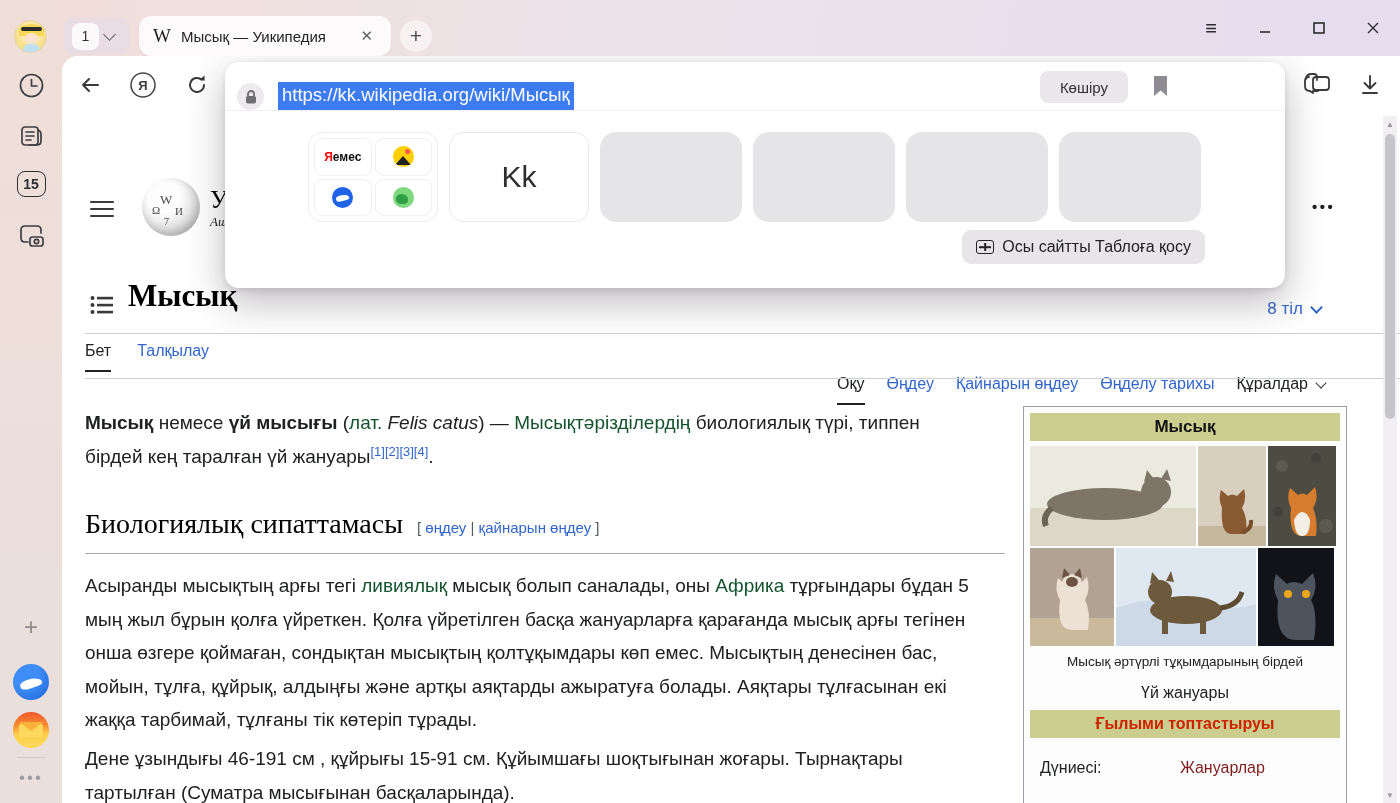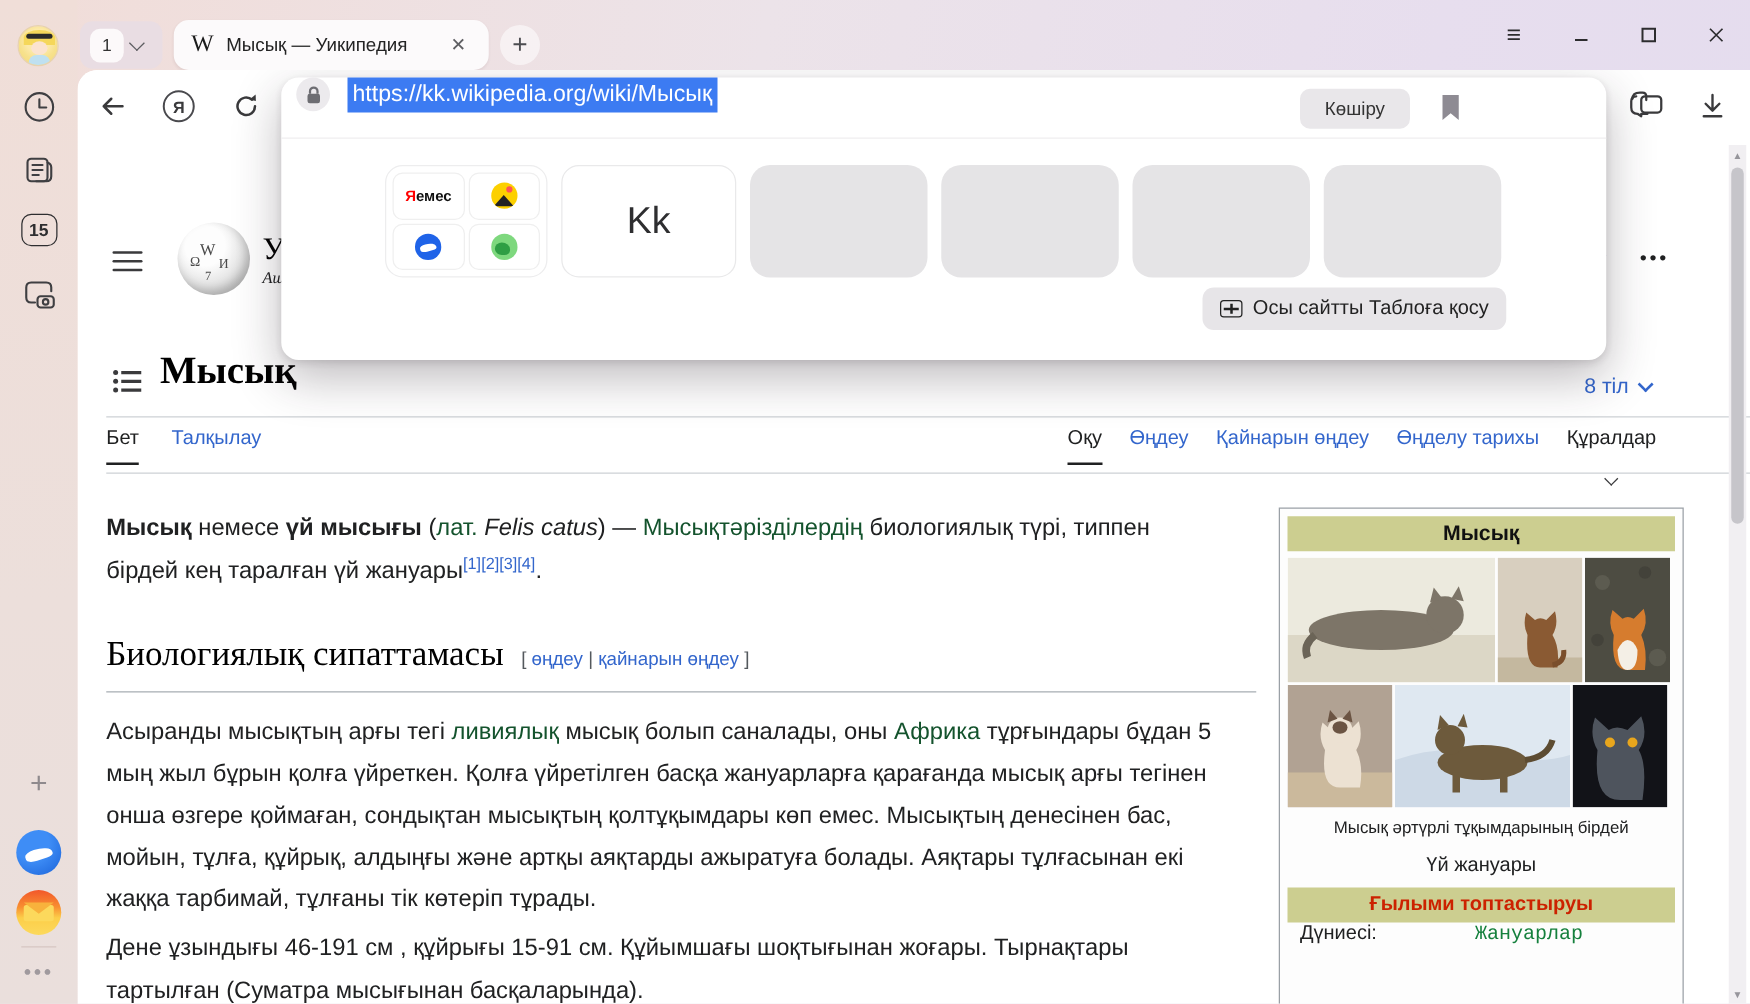--- a/index.html
+++ b/index.html
@@ -53,21 +53,21 @@
   .main { position:absolute; left:62px; top:56px; width:1338px; height:747px; background:#ffffff;
     border-radius:16px 0 0 0; overflow:hidden; }
 
   
   .toolbar { position:absolute; left:0; top:0; width:100%; height:58px; background:#fff; }
   .tb-btn { position:absolute; top:14px; width:30px; height:30px; display:flex; align-items:center; justify-content:center; cursor:pointer; }
 
   
   .panel { position:absolute; left:163px; top:6px; width:1060px; height:226px; background:#ffffff;
     border-radius:14px; box-shadow:0 14px 38px rgba(40,30,40,.30), 0 2px 6px rgba(40,30,40,.12); z-index:30; }
-  .addr-row { position:absolute; left:0; top:0; width:100%; height:49px; border-bottom:1px solid #f0eef0; display:flex; align-items:flex-start; }
+  .addr-row { position:absolute; left:0; top:0; width:100%; height:49px; border-bottom:1px solid #f0eef0; display:flex; align-items:flex-end; }
   .lock-wrap { margin-left:12px; width:27px; height:27px; border-radius:50%; background:#eceaed; display:flex; align-items:center; justify-content:center; }
   .url-sel { margin-left:14px; background:#3c7bf2; color:#ffffff; font-size:18.5px; padding:2px 4px 4px 4px; white-space:nowrap; cursor:text; }
   .copy-btn { position:absolute; right:157px; top:9px; height:32px; padding:0 20px; background:#e9e7ea; border-radius:8px;
     font-size:15px; color:#333; display:flex; align-items:center; cursor:pointer; }
   .bm-icon { position:absolute; right:116px; top:13px; cursor:pointer; }
 
   .tiles { position:absolute; left:83px; top:70px; height:90px; display:flex; gap:11px; }
   .tile-group { width:130px; height:90px; border:1px solid #ededee; border-radius:14px; background:#fff;
     display:grid; grid-template-columns:1fr 1fr; gap:3px; padding:5px; cursor:pointer; }
   .mini { border:1px solid #efefef; border-radius:8px; background:#fff; display:flex; align-items:center; justify-content:center; }
@@ -103,24 +103,24 @@
   .wk-user-partial { position:absolute; left:1215px; top:86px; color:#3366cc; font-size:16px; cursor:pointer; }
   .wk-dots { position:absolute; left:1250px; top:84px; color:#202122; font-size:15px; letter-spacing:2.5px; font-weight:bold; cursor:pointer; }
   .wk-toc { position:absolute; left:28px; top:180px; cursor:pointer; }
   .wk-title { position:absolute; left:66px; top:164px; font-family:"Liberation Serif","DejaVu Serif",serif; font-size:31px; color:#000; }
   .title-rule { position:absolute; left:23px; top:219px; width:1322px; height:1px; background:#cdd1d5; }
   .ns-tabs { position:absolute; left:23px; top:228px; font-size:16px; display:flex; gap:26px; }
   .ns-tab { padding-bottom:10px; cursor:pointer; }
   .ns-active { color:#202122; border-bottom:2.5px solid #202122; }
   .ns-link { color:#3366cc; }
   .view-tabs { position:absolute; right:58px; top:228px; font-size:16px; display:flex; gap:22px; align-items:flex-start; }
-  .vt { cursor:pointer; padding-bottom:10px; }
+  .vt { cursor:pointer; padding-bottom:10px;margin-top:33px; }
   .vt-active { color:#202122; border-bottom:2.5px solid #202122; }
   .vt-link { color:#3366cc; }
-  .vt-tools { color:#202122; display:flex; align-items:center; gap:22px;flex-direction:column; }
+  .vt-tools { color:#202122; display:flex; align-items:center; gap:9px; }
   .vt-chev { width:8px; height:8px; border-right:1.8px solid #3a3a3c; border-bottom:1.8px solid #3a3a3c; transform:rotate(45deg); margin-top:-3px; }
   .tabs-rule { position:absolute; left:23px; top:264px; width:1322px; height:1px; background:#cdd1d5; }
   .lang-btn { position:absolute; right:62px; top:185px; color:#3366cc; font-size:17px; display:flex; align-items:center; gap:9px; cursor:pointer; }
   .lang-chev { width:9px; height:9px; border-right:2px solid #3366cc; border-bottom:2px solid #3366cc; transform:rotate(45deg); margin-top:-4px; }
 
   .para { position:absolute; left:23px; font-size:19px; line-height:33.5px; color:#202122; width:915px; }
   .seg-bold { font-weight:bold; }
   .seg-link { color:#14532d; cursor:pointer; }
   .seg-italic { font-style:italic; }
   .seg-sup { color:#3366cc; font-size:13px; position:relative; top:-7px; cursor:pointer; }
@@ -135,23 +135,23 @@
     background:#fdfdfd; font-size:16px; padding:6px; }
   .ib-title { background:#ccce90; text-align:center; font-weight:bold; font-size:17px; padding:4px 0; color:#111; }
   .ib-grid { margin-top:5px; }
   .ib-row1,.ib-row2 { display:flex; gap:2px; margin-bottom:2px; }
   .ib-img { position:relative; overflow:hidden; cursor:pointer; }
   .ib-img svg { position:absolute; left:0; top:0; width:100%; height:100%; }
   .ib-caption { text-align:center; font-size:13.5px; padding:6px 0 7px 0; color:#202122; }
   .ib-bar { background:#ccce90; color:#cc2200; font-weight:bold; text-align:center; font-size:16px; padding:5px 0; }
   .ib-value { text-align:center; padding:8px 0; color:#202122; }
   .ib-taxo { margin-top:0; }
-  .ib-trow { display:flex; padding:0 0 8px 10px; }
+  .ib-trow { display:flex; padding:21px 0 8px 10px; }
   .ib-trow .lab { width:140px; color:#202122; }
-  .ib-trow .val { color:#15803d; cursor:pointer;font-family:Liberation Mono, monospace; }
+  .ib-trow .val { color:#7f1d1d; cursor:pointer; }
 
   
   .scrollbar { position:absolute; right:3px; top:60px; width:14px; height:687px; background:#f1eff2; }
   .sb-arrow { position:absolute; left:0; width:14px; height:14px; color:#96959b; font-size:8px; display:flex; align-items:center; justify-content:center; cursor:pointer; }
   .sb-thumb { position:absolute; left:2px; top:18px; width:10px; height:285px; border-radius:6px; background:#c6c5ca; cursor:grab; }
 </style>
 </head>
 <body>
 
 <div class="window">

